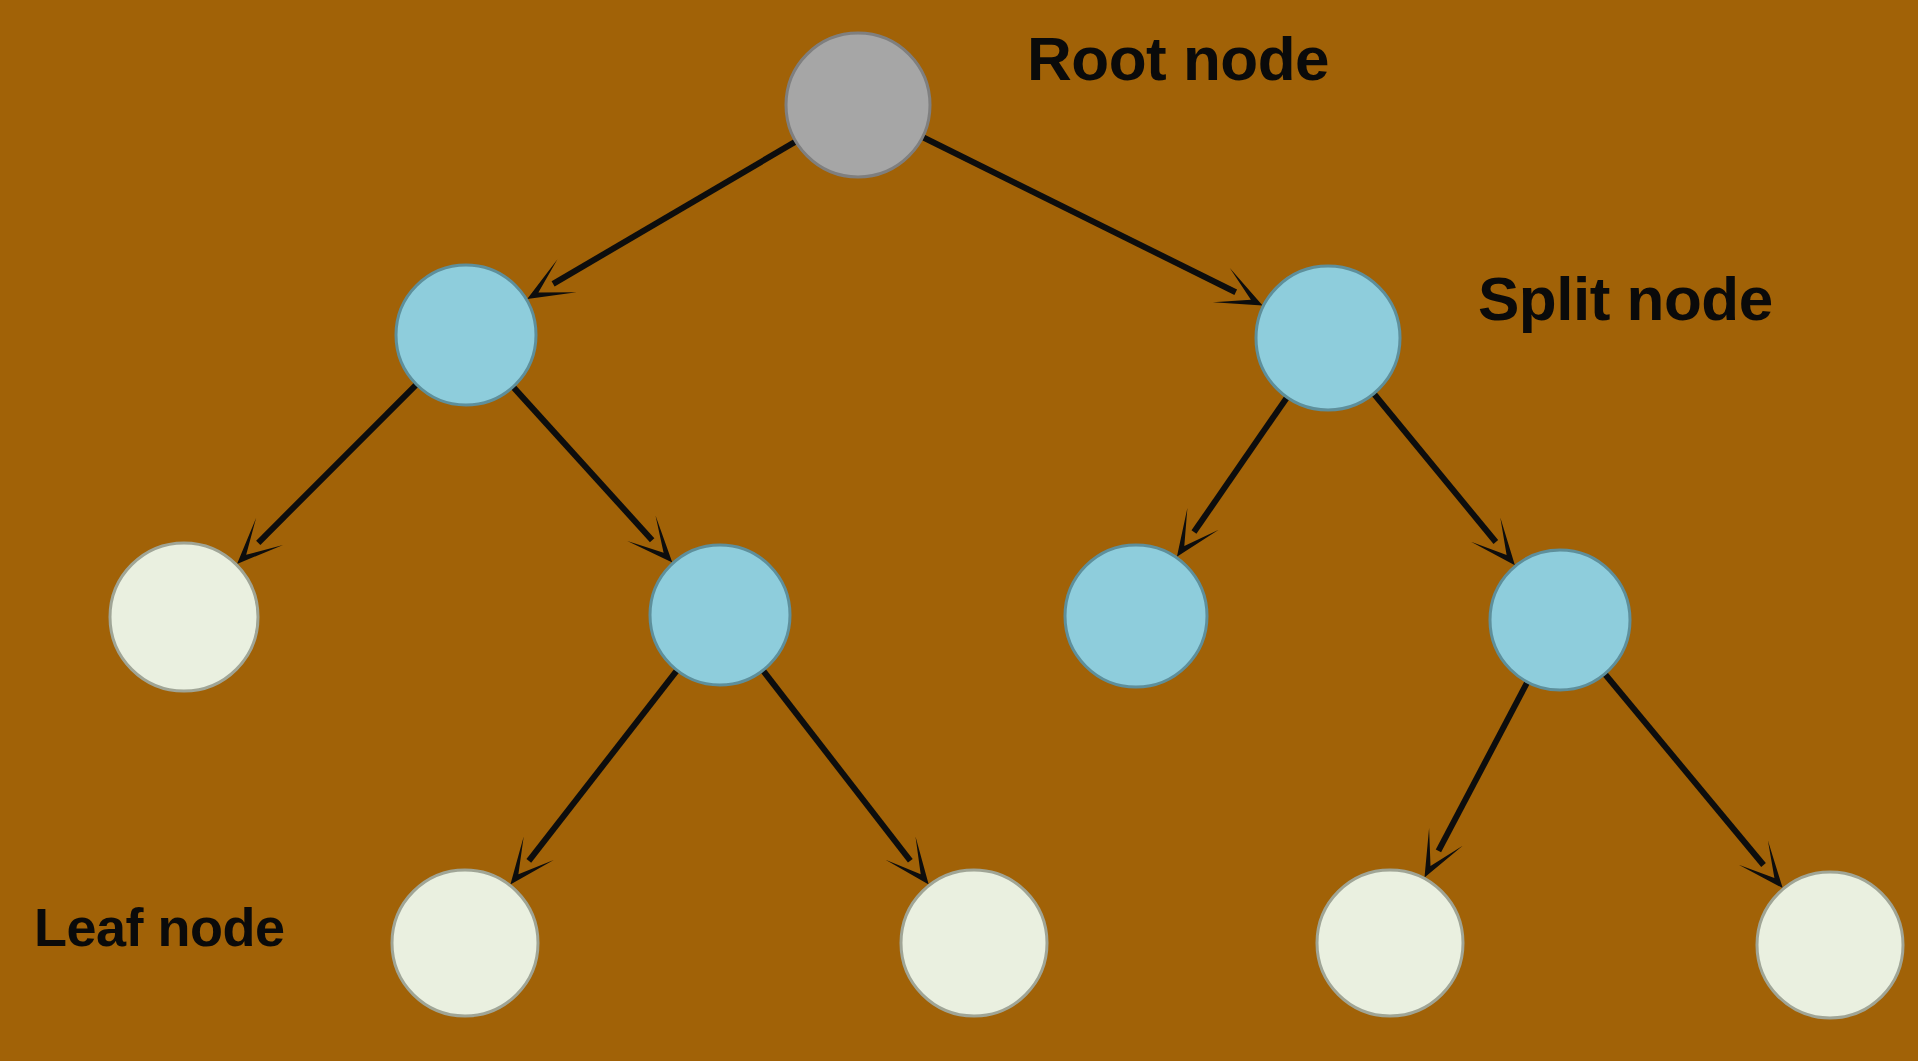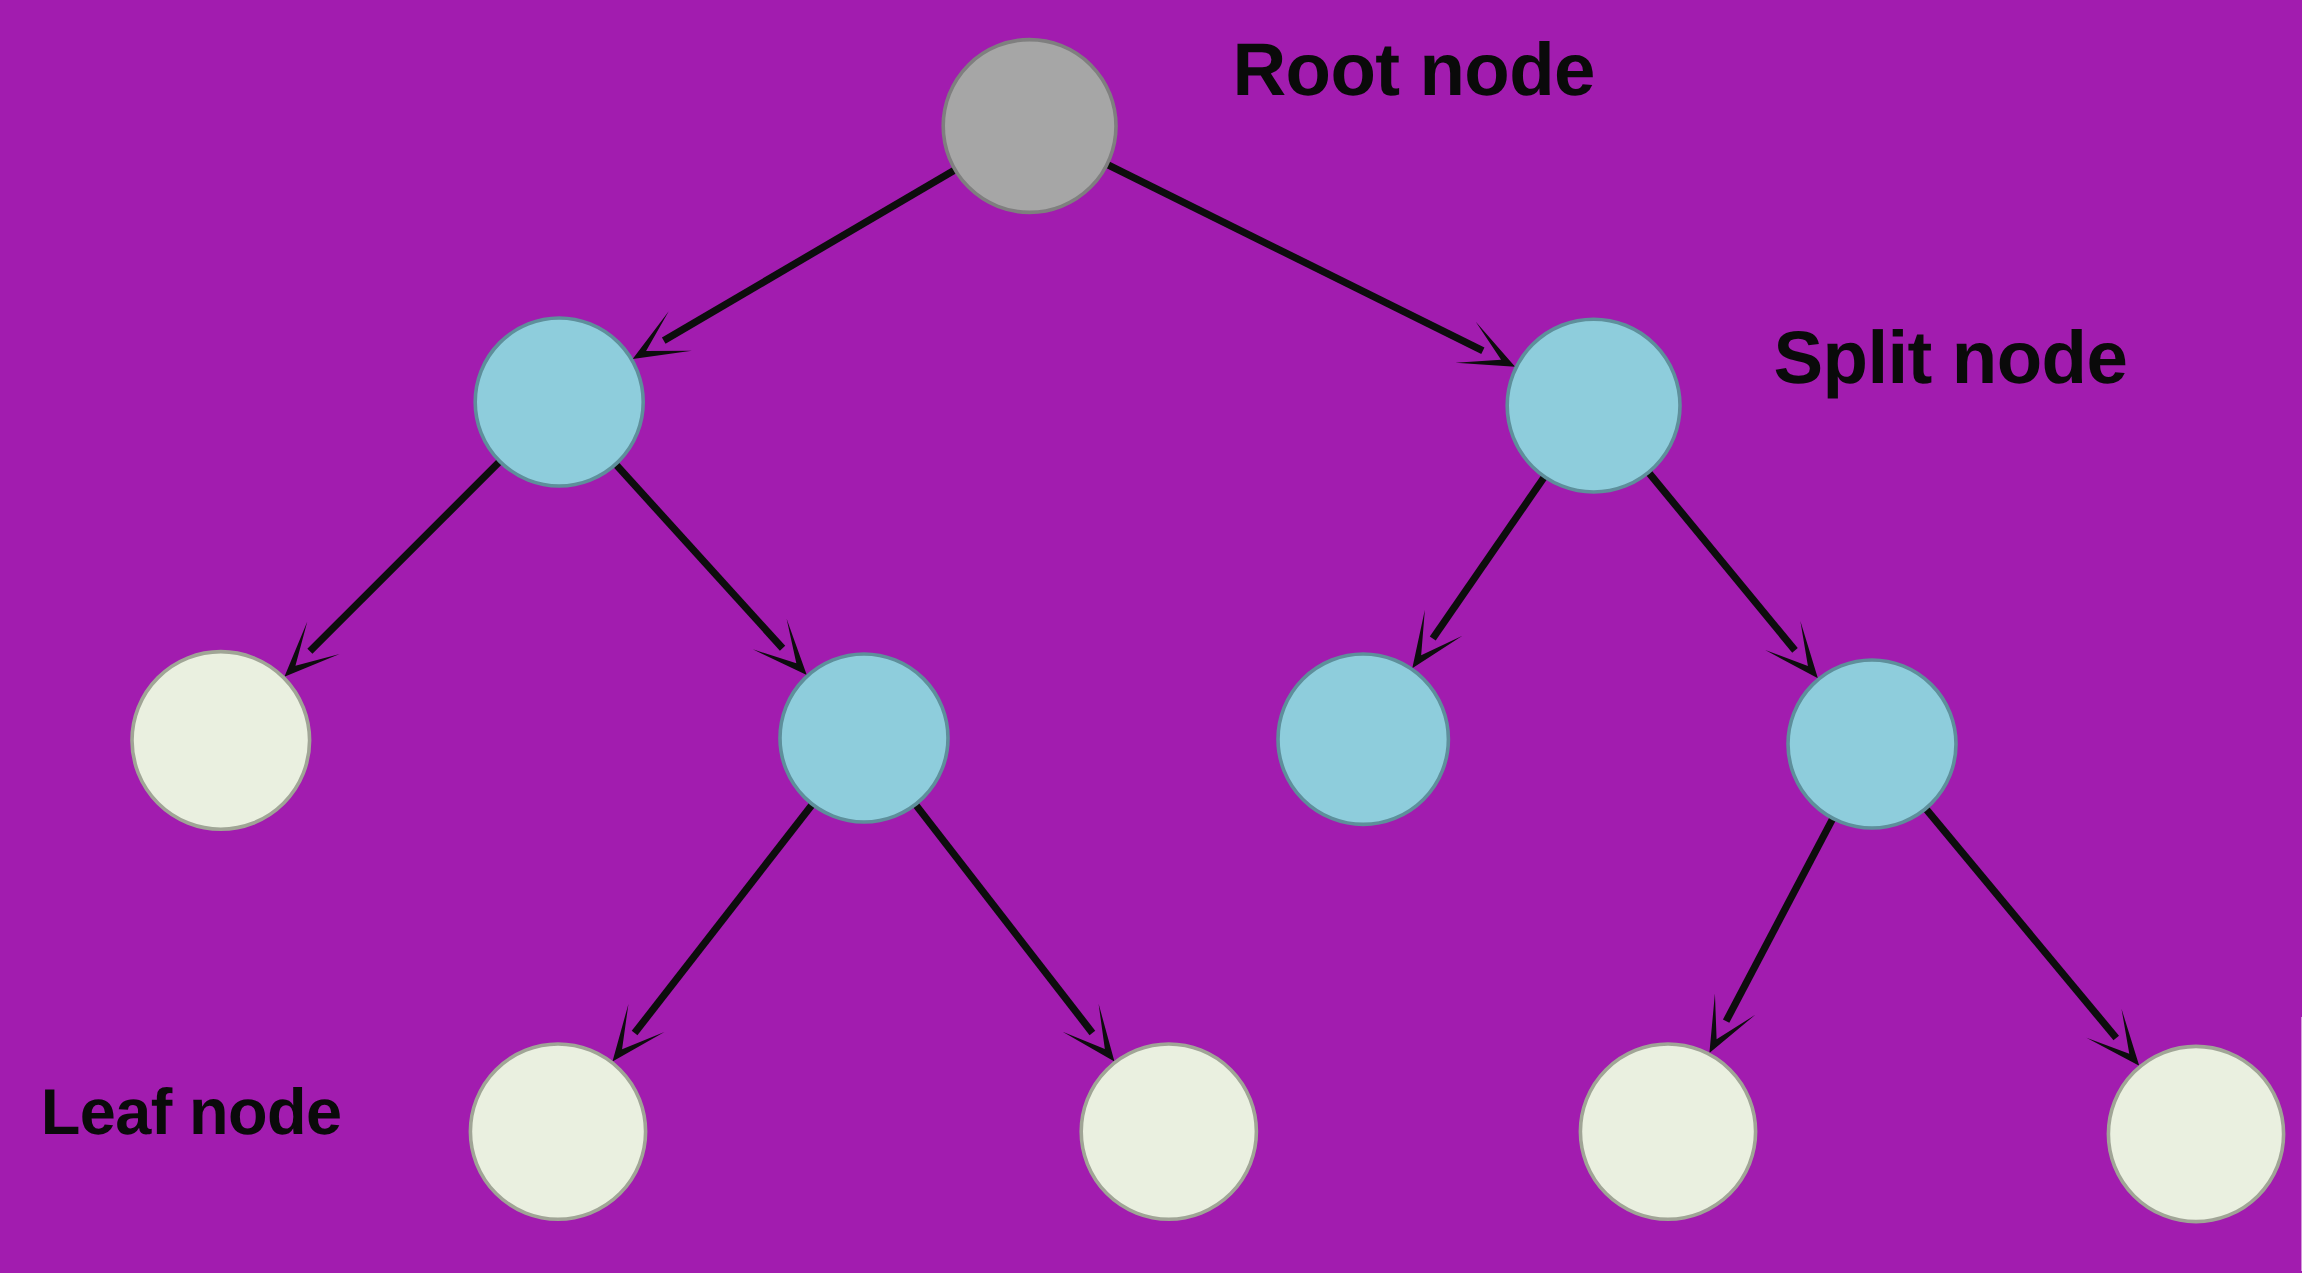--- a/index.html
+++ b/index.html
@@ -8,21 +8,21 @@
     padding: 0;
     background: #ffffff;
   }
   body {
     font-family: "Liberation Sans", sans-serif;
   }
   #stage {
     position: relative;
     width: 1918px;
     height: 1061px;
-    background: #a21caf;
+    background: #a16207;
     overflow: hidden;
   }
   #tree-svg {
     position: absolute;
     top: 0;
     left: 0;
     width: 1918px;
     height: 1061px;
   }
   .node-circle {

